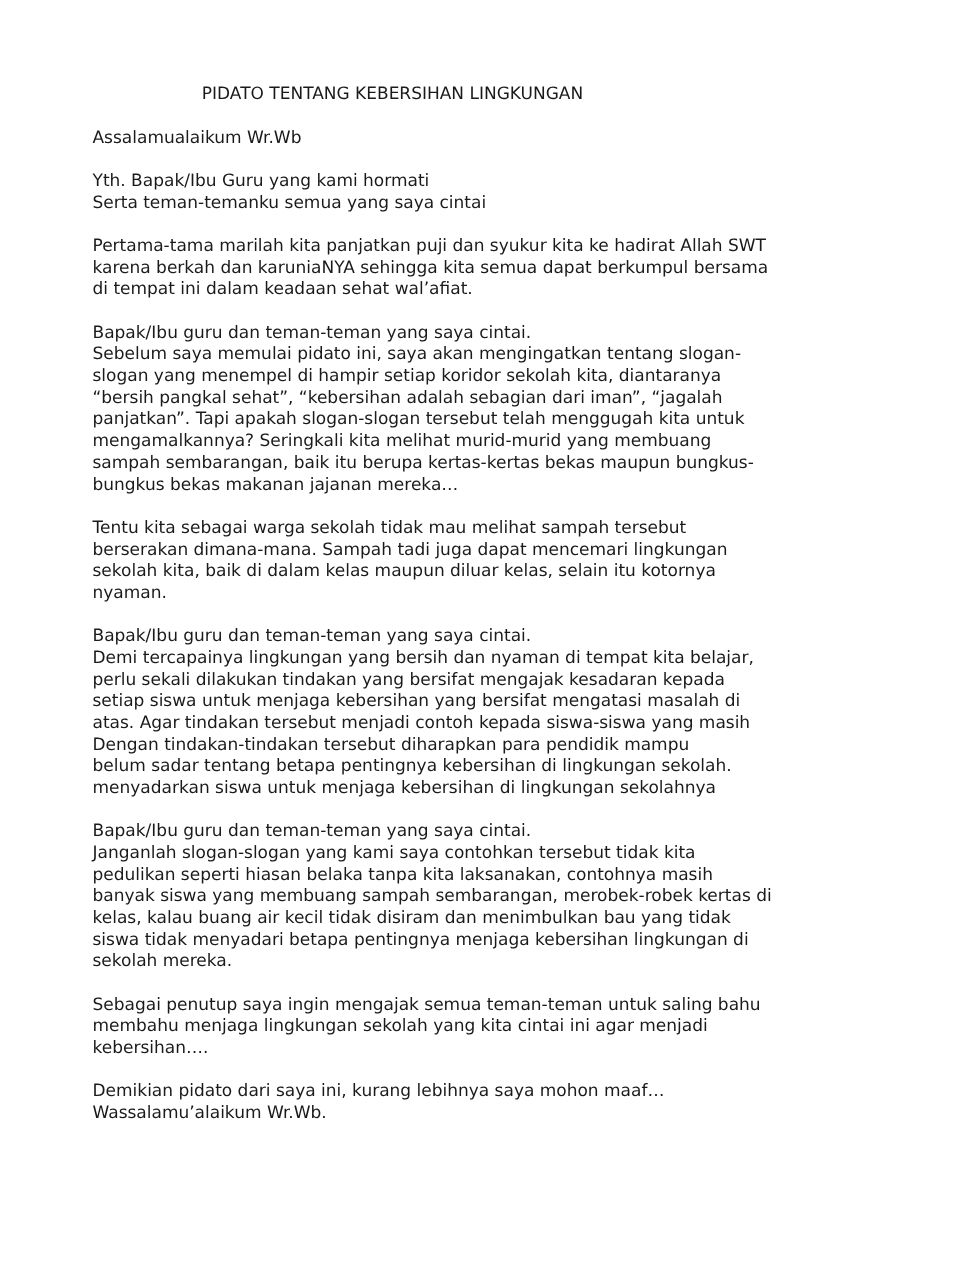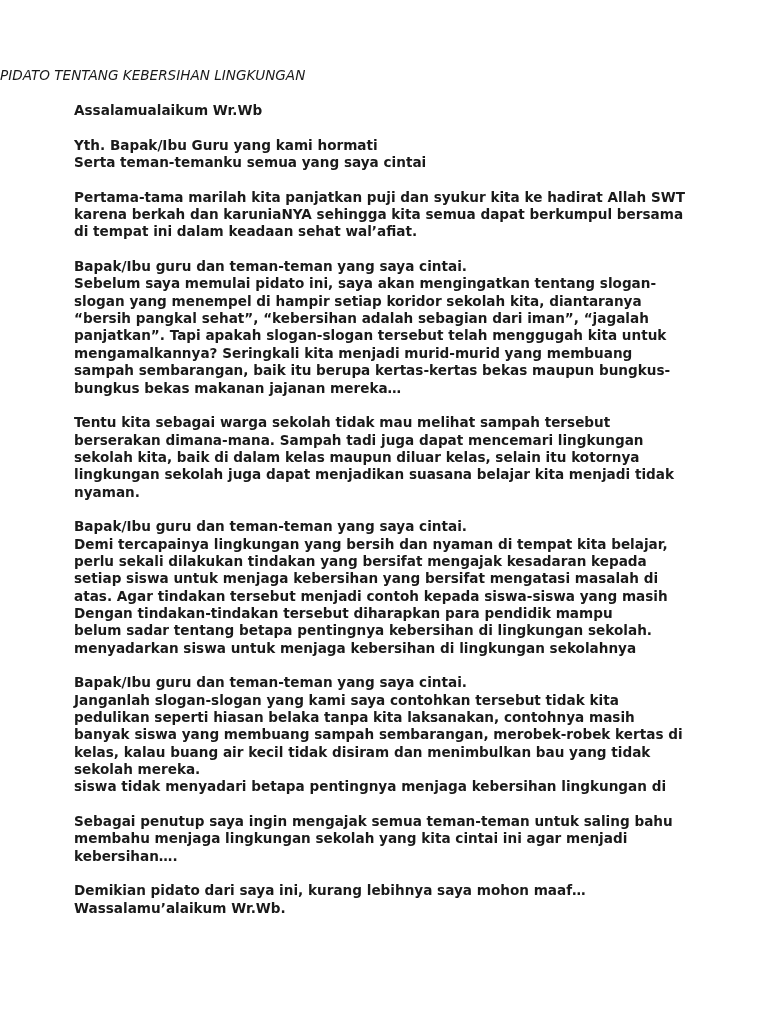--- a/index.html
+++ b/index.html
@@ -5,27 +5,27 @@
   html, body { margin: 0; padding: 0; background: #ffffff; }
   body { width: 768px; height: 1024px; overflow: hidden; position: relative; }
   .page {
     position: absolute; left: 0; top: 0; width: 768px; height: 1024px;
     background: #ffffff; color: #1a1a1a;
     font-family: "DejaVu Sans", sans-serif;
     font-size: 13.6px; line-height: 17.35px;
   }
   .title {
     position: absolute; top: 67px; left: 0; width: 628px;
-    text-align: left; font-size: 13.6px; letter-spacing: 0px; font-style: italic;
+    text-align: center; font-size: 13.6px; letter-spacing: 0px;
   }
   .body-text {
     position: absolute; left: 74px; top: 102px; width: 680px;
   }
   .para { margin: 0 0 17.35px 0; }
-  .line { display: block; white-space: pre; font-weight: bold; }
+  .line { display: block; white-space: pre; }
 </style>
 </head>
 <body>
 
 <div class="page">
   <div class="title">PIDATO TENTANG KEBERSIHAN LINGKUNGAN</div>
   <div class="body-text" id="body-text">
       <div class="para">
         <span class="line">Assalamualaikum Wr.Wb</span>
       </div>
@@ -37,49 +37,48 @@
         <span class="line">Pertama-tama marilah kita panjatkan puji dan syukur kita ke hadirat Allah SWT</span>
         <span class="line">karena berkah dan karuniaNYA sehingga kita semua dapat berkumpul bersama</span>
         <span class="line">di tempat ini dalam keadaan sehat wal’afiat.</span>
       </div>
       <div class="para">
         <span class="line">Bapak/Ibu guru dan teman-teman yang saya cintai.</span>
         <span class="line">Sebelum saya memulai pidato ini, saya akan mengingatkan tentang slogan-</span>
         <span class="line">slogan yang menempel di hampir setiap koridor sekolah kita, diantaranya</span>
         <span class="line">“bersih pangkal sehat”, “kebersihan adalah sebagian dari iman”, “jagalah</span>
         <span class="line">panjatkan”. Tapi apakah slogan-slogan tersebut telah menggugah kita untuk</span>
-        <span class="line">mengamalkannya? Seringkali kita menjadi murid-murid yang membuang</span>
+        <span class="line">mengamalkannya? Seringkali kita melihat murid-murid yang membuang</span>
         <span class="line">sampah sembarangan, baik itu berupa kertas-kertas bekas maupun bungkus-</span>
         <span class="line">bungkus bekas makanan jajanan mereka…</span>
       </div>
       <div class="para">
         <span class="line">Tentu kita sebagai warga sekolah tidak mau melihat sampah tersebut</span>
         <span class="line">berserakan dimana-mana. Sampah tadi juga dapat mencemari lingkungan</span>
         <span class="line">sekolah kita, baik di dalam kelas maupun diluar kelas, selain itu kotornya</span>
-        <span class="line">lingkungan sekolah juga dapat menjadikan suasana belajar kita menjadi tidak</span>
         <span class="line">nyaman.</span>
       </div>
       <div class="para">
         <span class="line">Bapak/Ibu guru dan teman-teman yang saya cintai.</span>
         <span class="line">Demi tercapainya lingkungan yang bersih dan nyaman di tempat kita belajar,</span>
         <span class="line">perlu sekali dilakukan tindakan yang bersifat mengajak kesadaran kepada</span>
         <span class="line">setiap siswa untuk menjaga kebersihan yang bersifat mengatasi masalah di</span>
         <span class="line">atas. Agar tindakan tersebut menjadi contoh kepada siswa-siswa yang masih</span>
         <span class="line">Dengan tindakan-tindakan tersebut diharapkan para pendidik mampu</span>
         <span class="line">belum sadar tentang betapa pentingnya kebersihan di lingkungan sekolah.</span>
         <span class="line">menyadarkan siswa untuk menjaga kebersihan di lingkungan sekolahnya</span>
       </div>
       <div class="para">
         <span class="line">Bapak/Ibu guru dan teman-teman yang saya cintai.</span>
         <span class="line">Janganlah slogan-slogan yang kami saya contohkan tersebut tidak kita</span>
         <span class="line">pedulikan seperti hiasan belaka tanpa kita laksanakan, contohnya masih</span>
         <span class="line">banyak siswa yang membuang sampah sembarangan, merobek-robek kertas di</span>
         <span class="line">kelas, kalau buang air kecil tidak disiram dan menimbulkan bau yang tidak</span>
+        <span class="line">siswa tidak menyadari betapa pentingnya menjaga kebersihan lingkungan di</span>
         <span class="line">sekolah mereka.</span>
-        <span class="line">siswa tidak menyadari betapa pentingnya menjaga kebersihan lingkungan di</span>
       </div>
       <div class="para">
         <span class="line">Sebagai penutup saya ingin mengajak semua teman-teman untuk saling bahu</span>
         <span class="line">membahu menjaga lingkungan sekolah yang kita cintai ini agar menjadi</span>
         <span class="line">kebersihan….</span>
       </div>
       <div class="para">
         <span class="line">Demikian pidato dari saya ini, kurang lebihnya saya mohon maaf…</span>
         <span class="line">Wassalamu’alaikum Wr.Wb.</span>
       </div>

